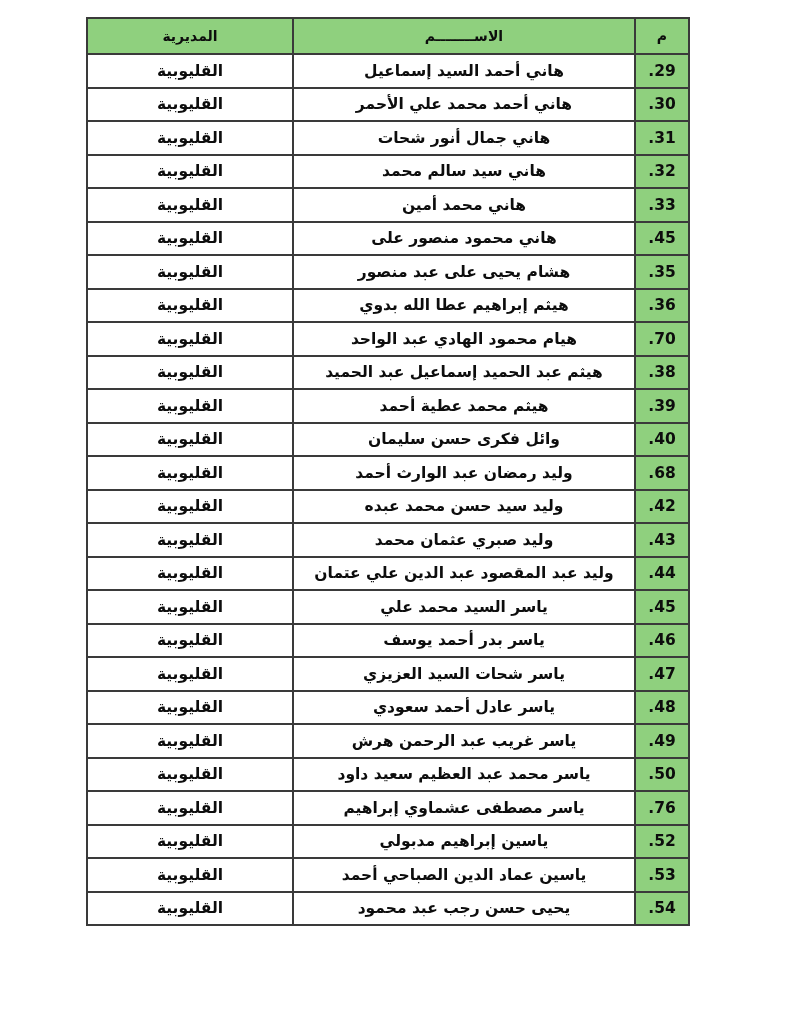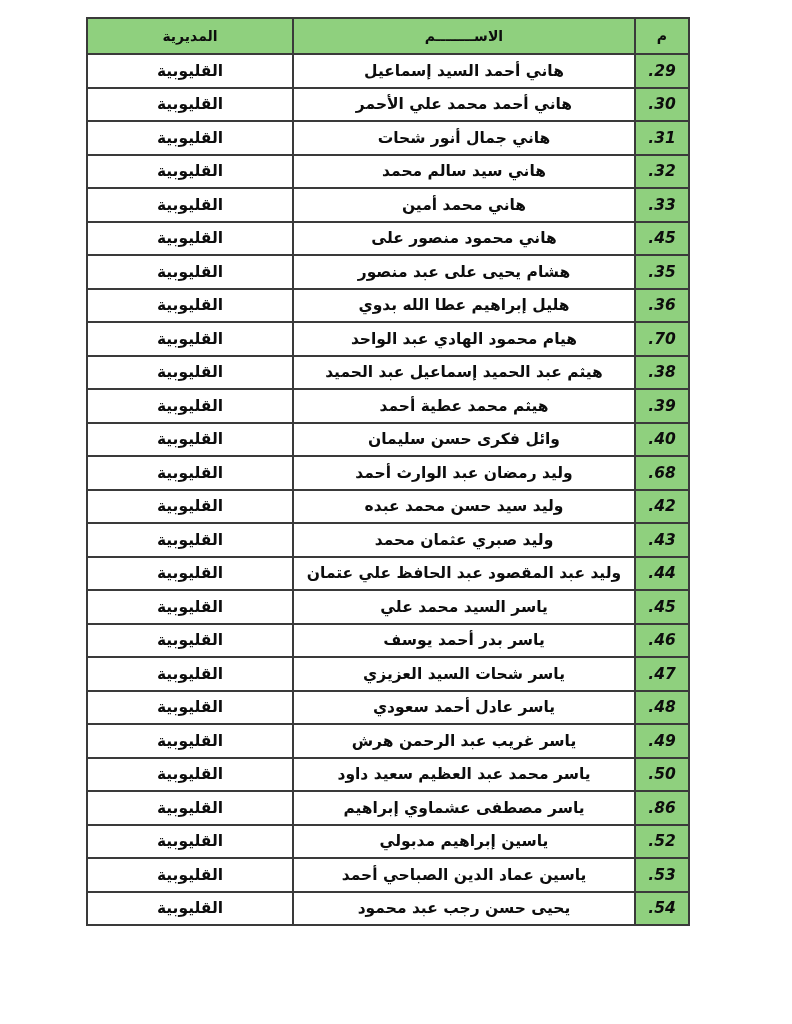--- a/index.html
+++ b/index.html
@@ -43,21 +43,21 @@
     font-size: 14px;
   }
   table.roster tbody td {
     height: 31.5px;
     font-size: 15.5px;
   }
   col.c-no  { width: 54px; }
   col.c-name{ width: 342px; }
   col.c-dir { width: 206px; }
   .green-cell { background: var(--accent-green, #8FD07E); }
-  td.cell-no { font-size: 15px; font-style: italic; }
+  td.cell-no { font-size: 15px; }
 </style>
 </head>
 <body>
 
 <div class="page">
   <table class="roster" dir="rtl">
     <colgroup>
       <col class="c-no">
       <col class="c-name">
       <col class="c-dir">
@@ -100,21 +100,21 @@
           <td class="cell-name">هاني محمود منصور على</td>
           <td class="cell-dir">القليوبية</td>
         </tr>
         <tr>
           <td class="cell-no green-cell">35.</td>
           <td class="cell-name">هشام يحيى على عبد منصور</td>
           <td class="cell-dir">القليوبية</td>
         </tr>
         <tr>
           <td class="cell-no green-cell">36.</td>
-          <td class="cell-name">هليل إبراهيم عطا الله بدوي</td>
+          <td class="cell-name">هيثم إبراهيم عطا الله بدوي</td>
           <td class="cell-dir">القليوبية</td>
         </tr>
         <tr>
           <td class="cell-no green-cell">70.</td>
           <td class="cell-name">هيام محمود الهادي عبد الواحد</td>
           <td class="cell-dir">القليوبية</td>
         </tr>
         <tr>
           <td class="cell-no green-cell">38.</td>
           <td class="cell-name">هيثم عبد الحميد إسماعيل عبد الحميد</td>
@@ -140,21 +140,21 @@
           <td class="cell-name">وليد سيد حسن محمد عبده</td>
           <td class="cell-dir">القليوبية</td>
         </tr>
         <tr>
           <td class="cell-no green-cell">43.</td>
           <td class="cell-name">وليد صبري عثمان محمد</td>
           <td class="cell-dir">القليوبية</td>
         </tr>
         <tr>
           <td class="cell-no green-cell">44.</td>
-          <td class="cell-name">وليد عبد المقصود عبد الحافظ علي عتمان</td>
+          <td class="cell-name">وليد عبد المقصود عبد الدين علي عتمان</td>
           <td class="cell-dir">القليوبية</td>
         </tr>
         <tr>
           <td class="cell-no green-cell">45.</td>
           <td class="cell-name">ياسر السيد محمد علي</td>
           <td class="cell-dir">القليوبية</td>
         </tr>
         <tr>
           <td class="cell-no green-cell">46.</td>
           <td class="cell-name">ياسر بدر أحمد يوسف</td>
@@ -174,21 +174,21 @@
           <td class="cell-no green-cell">49.</td>
           <td class="cell-name">ياسر غريب عبد الرحمن هرش</td>
           <td class="cell-dir">القليوبية</td>
         </tr>
         <tr>
           <td class="cell-no green-cell">50.</td>
           <td class="cell-name">ياسر محمد عبد العظيم سعيد داود</td>
           <td class="cell-dir">القليوبية</td>
         </tr>
         <tr>
-          <td class="cell-no green-cell">86.</td>
+          <td class="cell-no green-cell">76.</td>
           <td class="cell-name">ياسر مصطفى عشماوي إبراهيم</td>
           <td class="cell-dir">القليوبية</td>
         </tr>
         <tr>
           <td class="cell-no green-cell">52.</td>
           <td class="cell-name">ياسين إبراهيم مدبولي</td>
           <td class="cell-dir">القليوبية</td>
         </tr>
         <tr>
           <td class="cell-no green-cell">53.</td>

